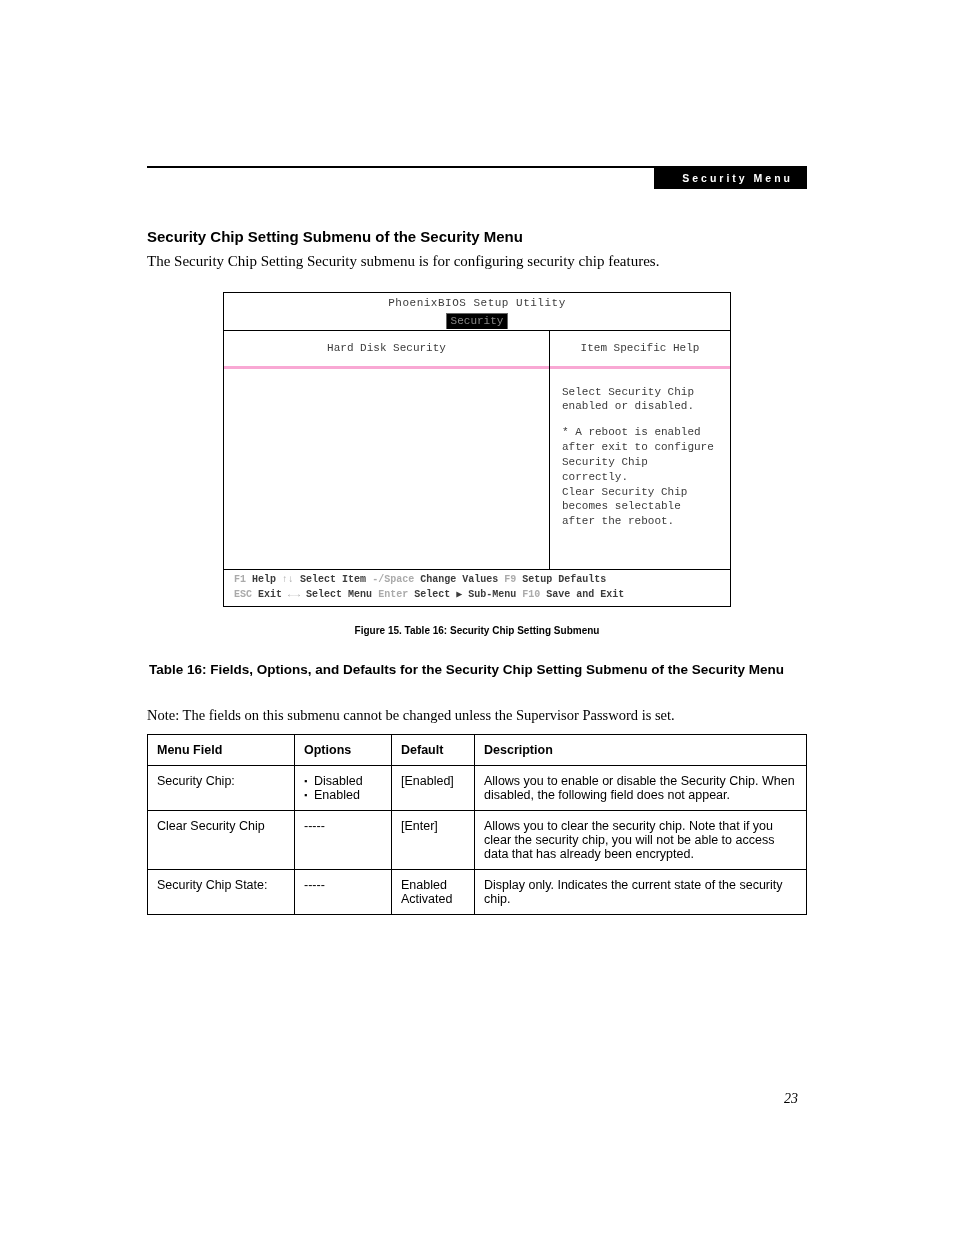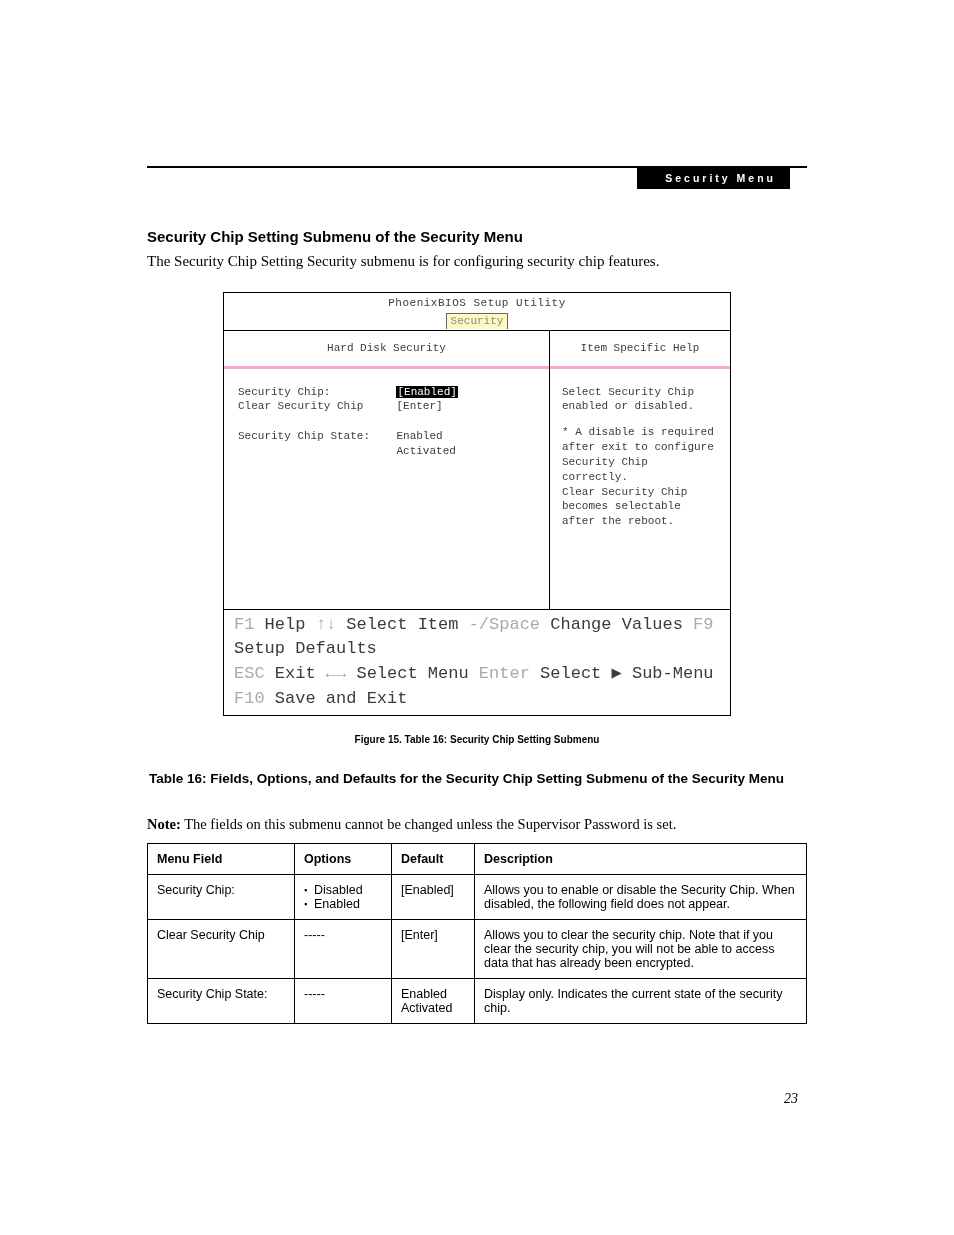--- a/index.html
+++ b/index.html
@@ -20,21 +20,21 @@
     position: absolute;
     top: 166px;
     left: 147px;
     right: 147px;
     height: 2px;
     background: #000;
   }
   .header-badge {
     position: absolute;
     top: 168px;
-    right: 164px;
+    right: 147px;
     background: #000;
     color: #fff;
     font-family: Arial, Helvetica, sans-serif;
     font-weight: bold;
     font-size: 10.5px;
     letter-spacing: 3px;
     padding: 4px 14px 5px 28px;
   }
   .content {
     margin-top: 58px;
@@ -67,21 +67,21 @@
   }
   .bios-tabs {
     text-align: center;
     padding-bottom: 2px;
   }
   .bios-tab {
     display: inline-block;
     border: 1px solid #666;
     border-bottom: none;
     padding: 0 4px;
-    background: #fef9c3;
+    background: #000000;
     position: relative;
     top: 1px;
     color: #888;
   }
   .bios-body {
     border-top: 1px solid #000;
     display: flex;
   }
   .bios-left {
     flex: 0 0 325px;
@@ -104,44 +104,45 @@
   }
   .sel {
     background: #000;
     color: #fff;
     padding: 0 1px;
   }
   .bios-footer {
     border: 1.5px solid #000;
     border-top: none;
     font-family: "Courier New", monospace;
-    font-size: 17px;
+    font-size: 10px;
     line-height: 1.45;
     padding: 3px 10px 4px 10px;
     color: #3b3b3b;
+    font-weight: bold;
   }
   .fk { color: #aaa; }
   .caption {
     font-family: Arial, Helvetica, sans-serif;
     font-size: 10px;
     font-weight: bold;
     text-align: center;
     margin: 0 0 26px 0;
   }
   .table-title {
     font-family: Arial, Helvetica, sans-serif;
     font-weight: bold;
     font-size: 13.5px;
     margin: 0 0 30px 2px;
   }
   p.note {
     font-size: 14.5px;
     margin: 0 0 10px 0;
   }
-  p.note b { font-weight: bold; }
+  p.note b { font-weight: normal; }
   table.fields {
     width: 100%;
     border-collapse: collapse;
     font-family: Arial, Helvetica, sans-serif;
     font-size: 12.5px;
   }
   table.fields th, table.fields td {
     border: 1px solid #000;
     padding: 8px 9px;
     vertical-align: top;
@@ -179,33 +180,28 @@
 
     <div class="bios-box">
       <div class="bios-outer">
         <div class="bios-title-row">PhoenixBIOS Setup Utility</div>
         <div class="bios-tabs">
           <span class="bios-tab">Security</span>
         </div>
         <div class="bios-body">
           <div class="bios-left">
             <div class="pane-title">Hard Disk Security</div>
-            <div class="pane-content-left"><span>Security Chip:</span>          <span class="sel">[Enabled]</span>
-<span>Clear Security Chip</span>     <span>[Enter]</span>
-
-<span>Security Chip State:</span>    <span>Enabled</span>
-                        <span>Activated</span></div>
           </div>
           <div class="bios-right">
             <div class="pane-title">Item Specific Help</div>
             <div class="pane-content-right">
 <div>Select Security Chip</div>
 <div>enabled or disabled.</div>
 <div style="height:11px"></div>
-<div>* A disable is required</div>
+<div>* A reboot is enabled</div>
 <div>after exit to configure</div>
 <div>Security Chip correctly.</div>
 <div>Clear Security Chip</div>
 <div>becomes selectable</div>
 <div>after the reboot.</div>
             </div>
           </div>
         </div>
       </div>
       <div class="bios-footer">

